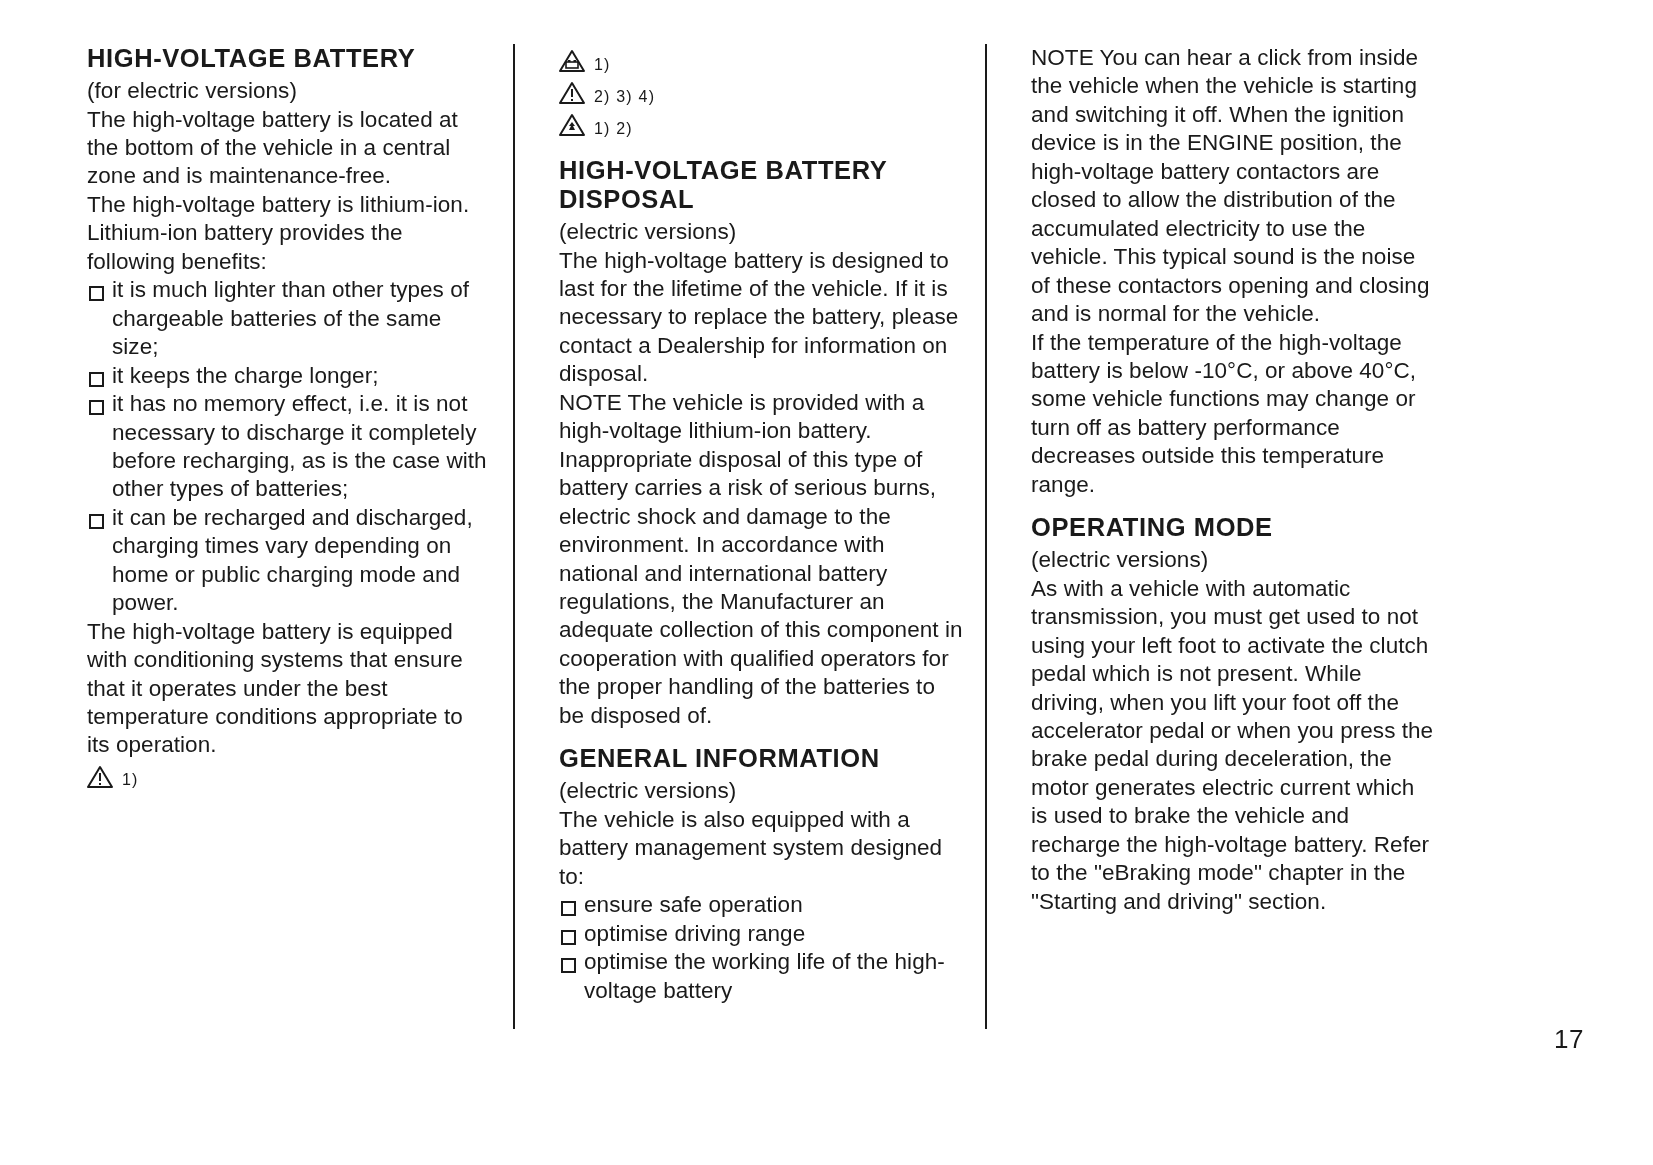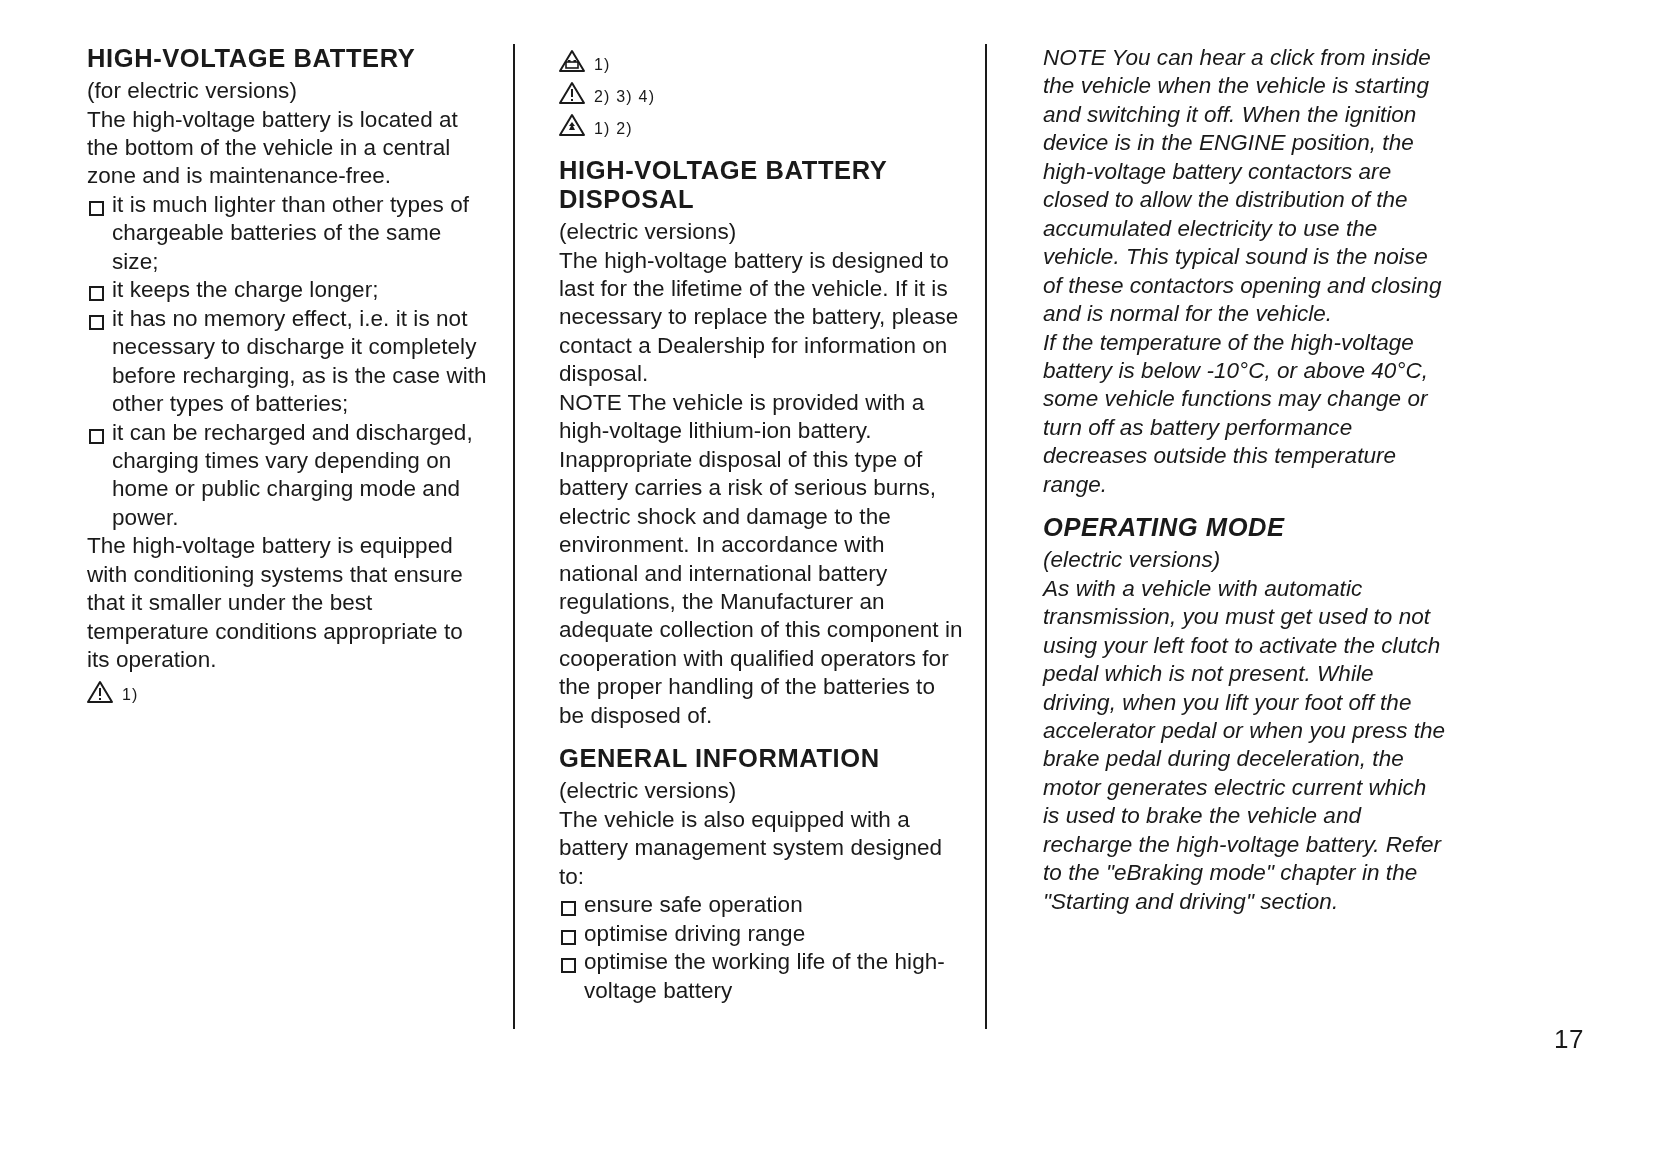--- a/index.html
+++ b/index.html
@@ -30,21 +30,21 @@
     display: flex;
     flex-direction: row;
     align-items: stretch;
   }
   .col {
     width: 404px;
     position: relative;
   }
   .col-1 { width: 404px; }
   .col-2 { width: 404px; margin-left: 44px; }
-  .col-3 { width: 404px; margin-left: 56px; font-style: italic; }
+  .col-3 { width: 404px; margin-left: 44px; }
   .divider {
     width: 0;
     border-left: 2px solid #1a1a1a;
     margin-left: 22px;
     align-self: stretch;
     height: 985px;
   }
   h1.sec {
     font-size: 25.5px;
     font-weight: bold;
@@ -109,25 +109,26 @@
 </head>
 <body>
 
 <div class="page">
   <div class="columns">
 
     <div class="col col-1">
       <h1 class="sec">HIGH-VOLTAGE BATTERY</h1>
       <p>(for electric versions)</p>
       <p>The high-voltage battery is located at the bottom of the vehicle in a central zone and is maintenance-free.</p>
+      <p>The high-voltage battery is lithium-ion. Lithium-ion battery provides the following benefits:</p>
       <p class="bullet">it is much lighter than other types of chargeable batteries of the same size;</p>
       <p class="bullet">it keeps the charge longer;</p>
       <p class="bullet">it has no memory effect, i.e. it is not necessary to discharge it completely before recharging, as is the case with other types of batteries;</p>
       <p class="bullet">it can be recharged and discharged, charging times vary depending on home or public charging mode and power.</p>
-      <p>The high-voltage battery is equipped with conditioning systems that ensure that it smaller under the best temperature conditions appropriate to its operation.</p>
+      <p>The high-voltage battery is equipped with conditioning systems that ensure that it operates under the best temperature conditions appropriate to its operation.</p>
       <div class="sym-row">
         <span class="sym">
           <svg width="26" height="24" viewBox="0 0 26 24">
             <polygon points="13,2 25,22 1,22" fill="none" stroke="#1a1a1a" stroke-width="2" stroke-linejoin="round"></polygon>
             <rect x="12" y="8" width="2" height="8" fill="#1a1a1a"></rect>
             <rect x="12" y="18" width="2" height="2" fill="#1a1a1a"></rect>
           </svg>
         </span>
         <span class="refs">1)</span>
       </div>

